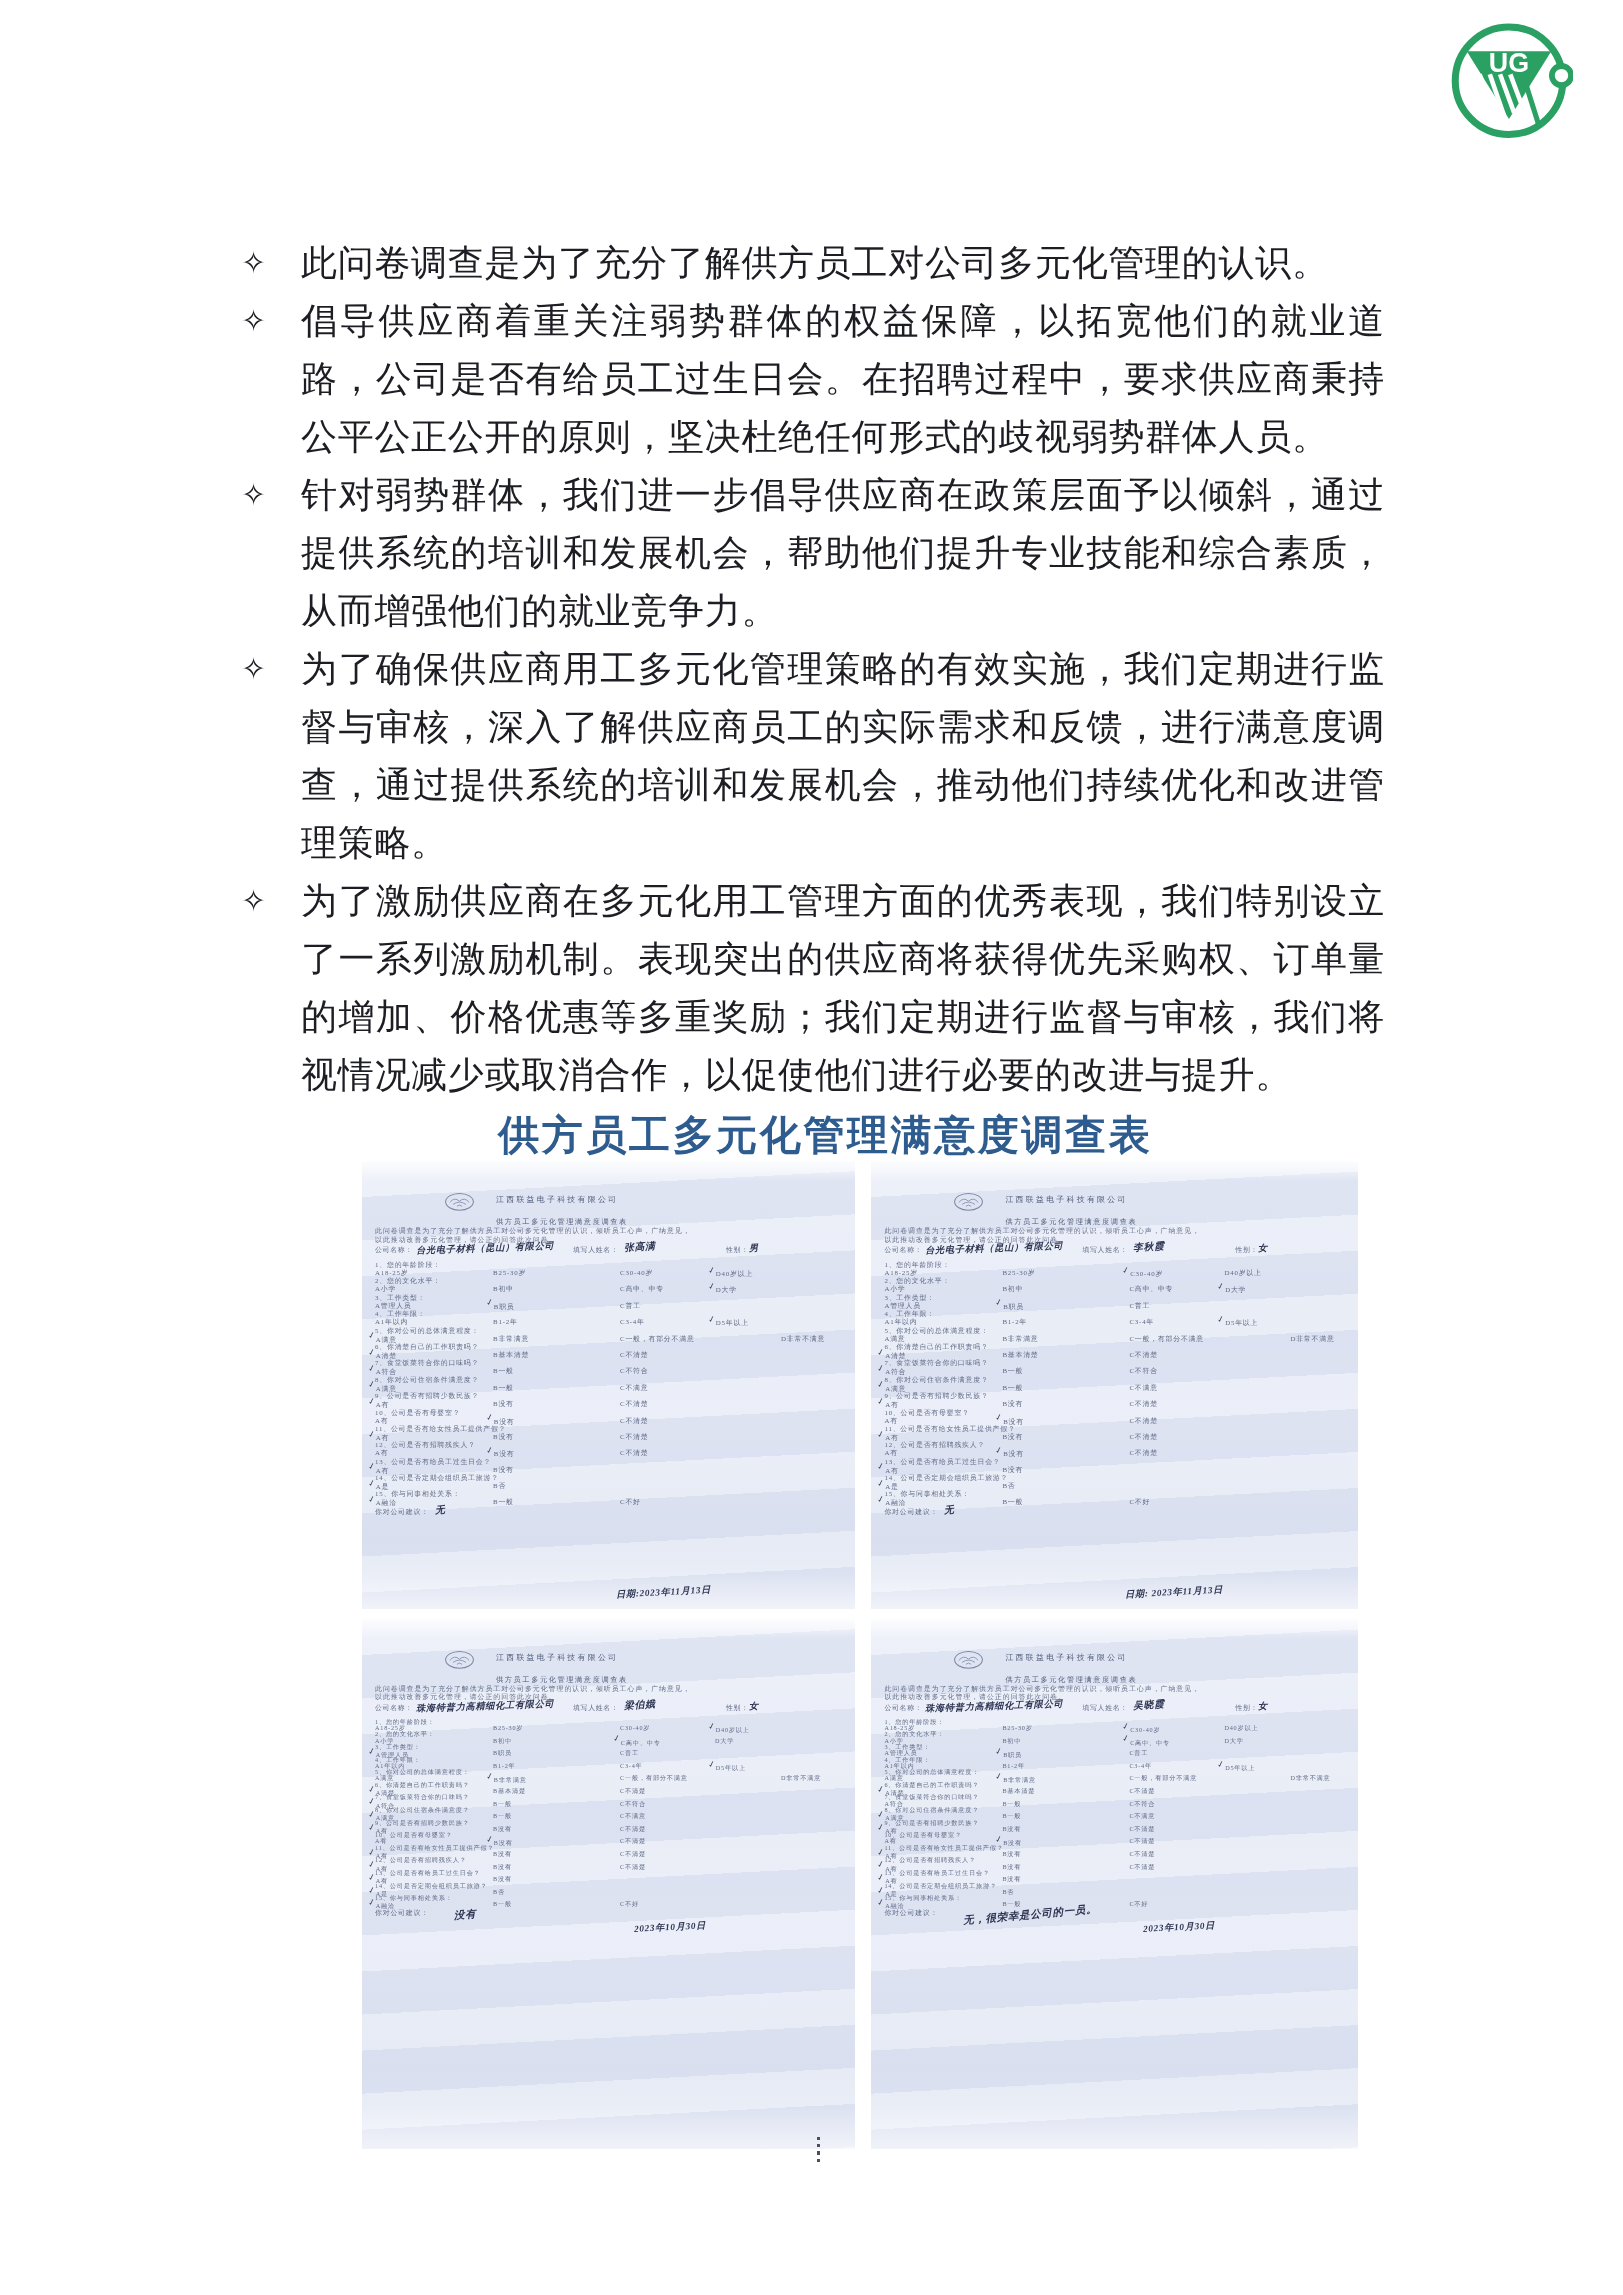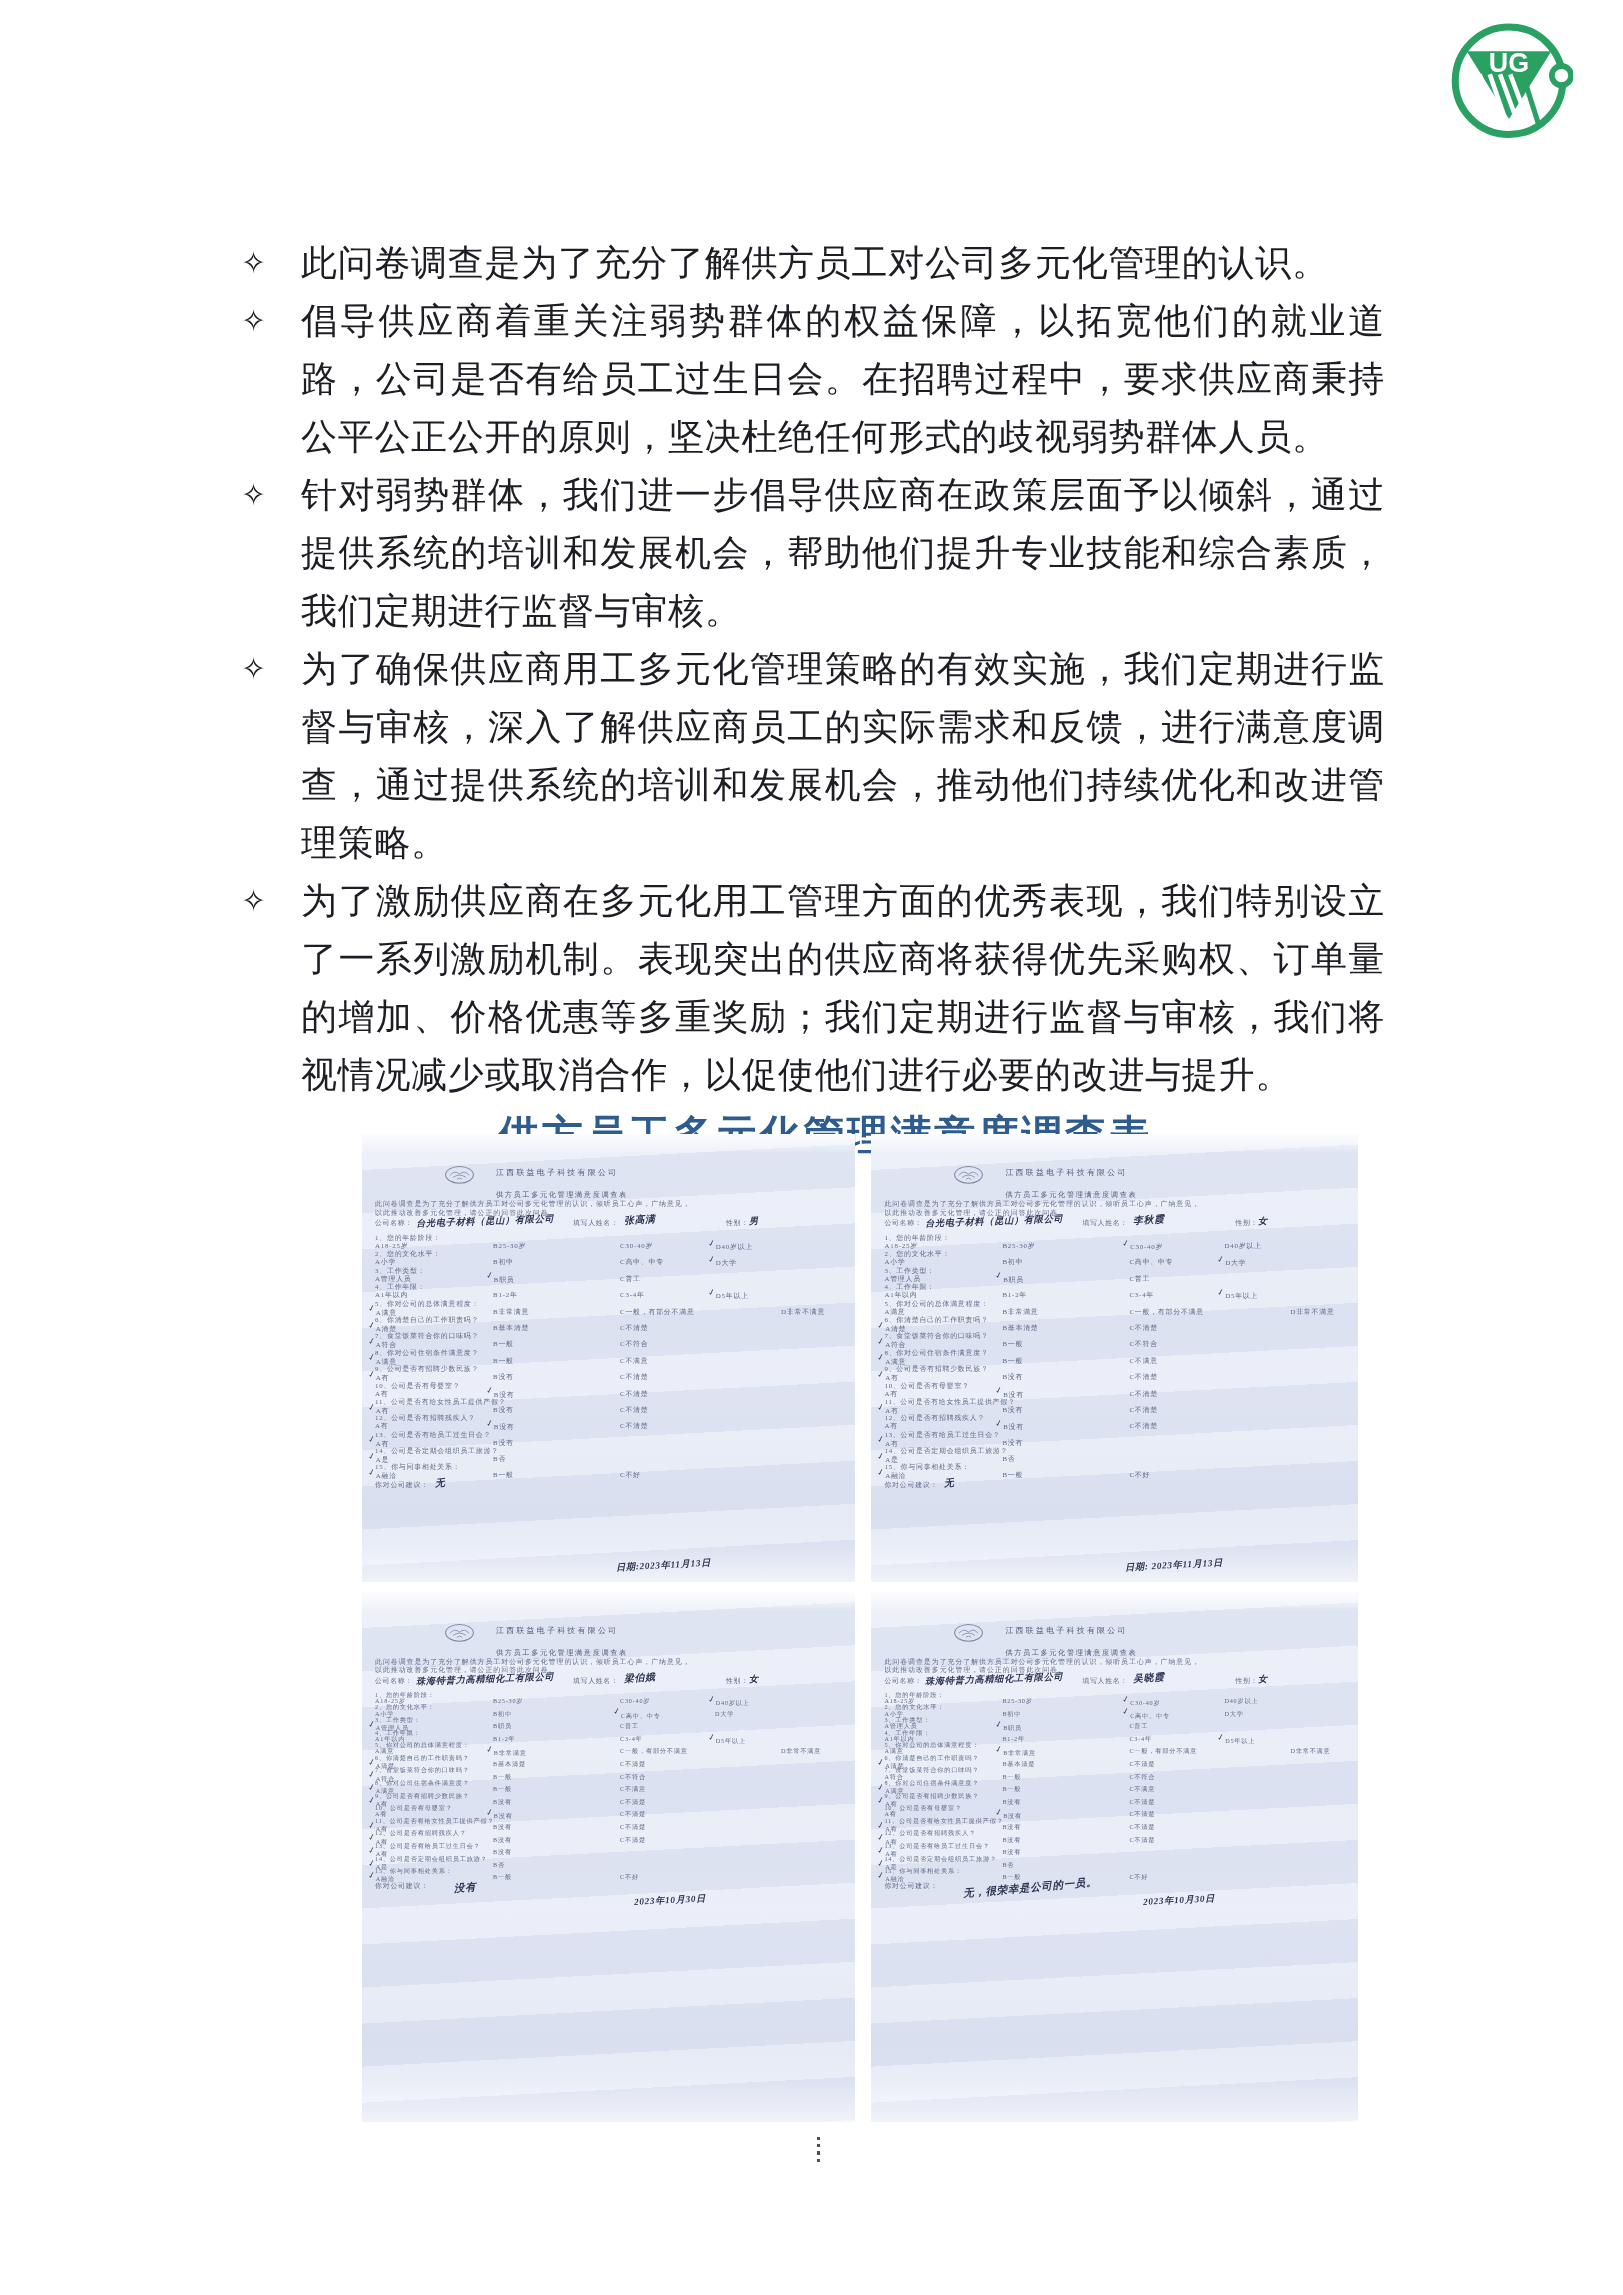--- a/index.html
+++ b/index.html
@@ -15,21 +15,21 @@
   .b-glyph{flex:0 0 60px;font-size:30px;line-height:58px;color:#17171f;
            font-family:"DejaVu Sans",sans-serif;}
   .b-text{flex:1;font-size:36px;line-height:58px;text-align:justify;
           letter-spacing:0.7px;color:#1d1d24;}
 
   
   .section-title{position:absolute;left:0;top:1108px;width:1623px;text-align:center;
                  font-size:41px;font-weight:700;letter-spacing:2.6px;color:#2e5c8e;text-indent:27.5px;}
 
   
-  .scan-grid{position:absolute;left:319px;top:1134px;display:grid;
+  .scan-grid{position:absolute;left:319px;top:1161px;display:grid;
              grid-template-columns:493px 487px;grid-template-rows:448px 530px;
              column-gap:16.4px;row-gap:9.8px;padding-left:43px;}
   .scan{position:relative;overflow:hidden;color:#5f6a86;
         background:
           linear-gradient(180deg,rgba(255,255,255,.85) 0px,rgba(255,255,255,0) 19.6px),
           linear-gradient(180deg,rgba(255,255,255,0) 92%,rgba(255,255,255,.55) 100%),
           repeating-linear-gradient(177deg,rgba(255,255,255,.22) 0 36px,rgba(203,210,232,.30) 36px 79px),
           linear-gradient(180deg,#e9edf8 0%,#e3e8f4 35%,#e6eaf6 60%,#dfe5f2 85%,#e8ecf7 100%);}
   .scan *{position:absolute;white-space:nowrap;}
 
@@ -92,21 +92,21 @@
     <li>
       <span class="b-glyph">✧</span>
       <span class="b-text">此问卷调查是为了充分了解供方员工对公司多元化管理的认识。</span>
     </li>
     <li>
       <span class="b-glyph">✧</span>
       <span class="b-text">倡导供应商着重关注弱势群体的权益保障，以拓宽他们的就业道路，公司是否有给员工过生日会。在招聘过程中，要求供应商秉持公平公正公开的原则，坚决杜绝任何形式的歧视弱势群体人员。</span>
     </li>
     <li>
       <span class="b-glyph">✧</span>
-      <span class="b-text">针对弱势群体，我们进一步倡导供应商在政策层面予以倾斜，通过提供系统的培训和发展机会，帮助他们提升专业技能和综合素质，我们定期进行监督与审核。</span>
+      <span class="b-text">针对弱势群体，我们进一步倡导供应商在政策层面予以倾斜，通过提供系统的培训和发展机会，帮助他们提升专业技能和综合素质，从而增强他们的就业竞争力。</span>
     </li>
     <li>
       <span class="b-glyph">✧</span>
       <span class="b-text">为了确保供应商用工多元化管理策略的有效实施，我们定期进行监督与审核，深入了解供应商员工的实际需求和反馈，进行满意度调查，通过提供系统的培训和发展机会，推动他们持续优化和改进管理策略。</span>
     </li>
     <li>
       <span class="b-glyph">✧</span>
       <span class="b-text">为了激励供应商在多元化用工管理方面的优秀表现，我们特别设立了一系列激励机制。表现突出的供应商将获得优先采购权、订单量的增加、价格优惠等多重奖励；我们定期进行监督与审核，我们将视情况减少或取消合作，以促使他们进行必要的改进与提升。</span>
     </li>
   </ul>

